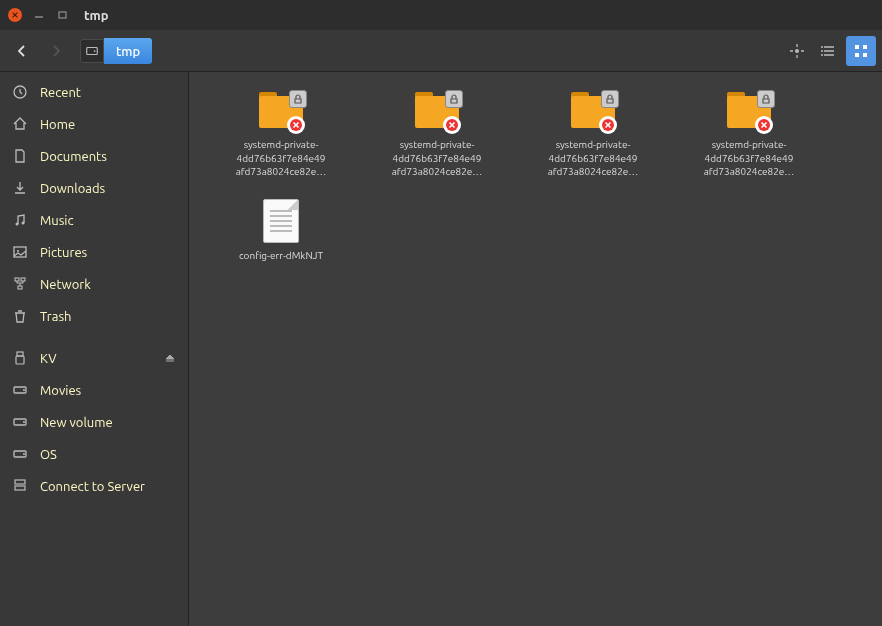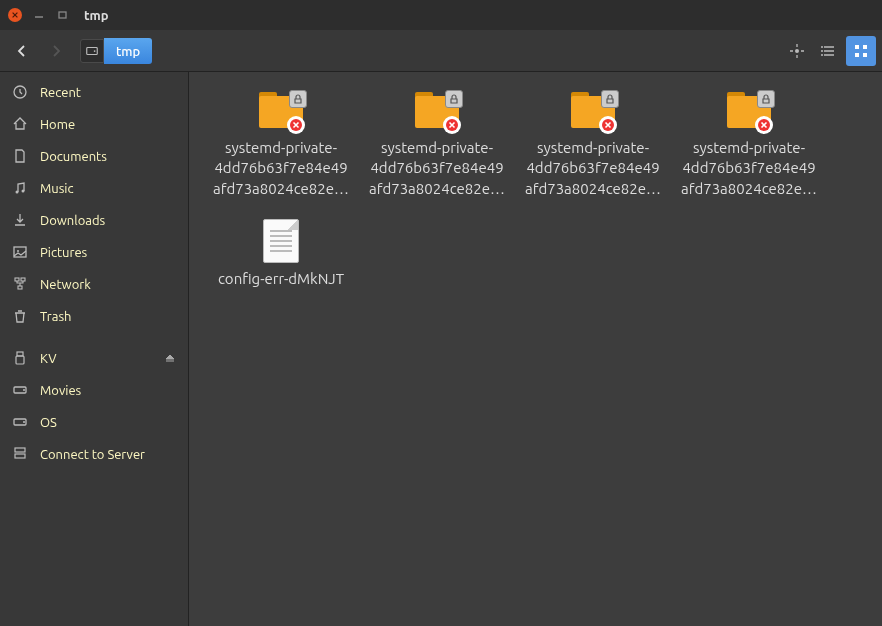--- a/index.html
+++ b/index.html
@@ -24,21 +24,21 @@
 
 .main { display:flex; height: calc(626px - 72px); }
 .sidebar { width: 189px; background:#383838; border-right:1px solid #222; overflow-y:auto; padding-top:4px;}
 .side-item { height:32px; display:flex; align-items:center; padding: 0 12px; gap: 12px; font-size:13px; color:#fef9c3; cursor:default;}
 .side-item .icn{width:16px;height:16px;display:flex;align-items:center;justify-content:center;color:#bbb;}
 .side-item.sep { height:10px; }
 .side-item .eject { margin-left:auto; color:#aaa;}
 
 .content { flex:1; background:#3d3d3d; padding:14px; }
 .grid { display:flex; flex-wrap:wrap; gap: 0; }
-.item { width:156px; display:flex; flex-direction:column; align-items:center; text-align:center; font-size:15px; color:#ddd; padding:6px 4px 14px 4px;}
+.item { width:156px; display:flex; flex-direction:column; align-items:center; text-align:center; font-size:10px; color:#ddd; padding:6px 4px 14px 4px;}
 .item .label { margin-top:6px; line-height:1.35; word-break:break-word; max-width:148px;}
 .folder-icon { width:48px; height:40px; position:relative;}
 .folder-back { position:absolute; left:2px; top:4px; width:44px; height:32px; background:#f5a623; border-radius:2px;}
 .folder-tab { position:absolute; left:2px; top:0; width:18px; height:8px; background:#d48806; border-radius:2px 2px 0 0;}
 .folder-lock { position:absolute; right:-2px; top:-2px; width:18px;height:18px;background:#ccc;border:1px solid #888;border-radius:3px; display:flex;align-items:center;justify-content:center;}
 .folder-lock svg{width:10px;height:10px;}
 .folder-x { position:absolute; right:0; bottom:-2px; width:18px;height:18px;background:#fff;border-radius:50%;display:flex;align-items:center;justify-content:center;}
 .folder-x svg{width:14px;height:14px;}
 .file-icon{ width:36px;height:44px;background:#fafafa;border:1px solid #bbb;border-radius:2px;position:relative;}
 .file-icon::before{content:"";position:absolute;top:0;right:0;width:10px;height:10px;background:linear-gradient(135deg,#fafafa 50%, #ccc 50%);}
@@ -137,34 +137,34 @@
       <span class="icn">
           <svg viewBox="0 0 16 16" width="16" height="16">
             <path d="M4 2h6l2 2v10H4z" fill="none" stroke="#bbb" stroke-width="1.3"></path>
           </svg>
         </span>
       <span>Documents</span>
     </div>
     <div class="side-item">
       <span class="icn">
           <svg viewBox="0 0 16 16" width="16" height="16">
+            <path d="M8 2v8M5 7l3 3 3-3M3 13h10" fill="none" stroke="#bbb" stroke-width="1.3"></path>
+          </svg>
+        </span>
+      <span>Downloads</span>
+    </div>
+    <div class="side-item">
+      <span class="icn">
+          <svg viewBox="0 0 16 16" width="16" height="16">
             <path d="M6 12V4l6-1v8" fill="none" stroke="#bbb" stroke-width="1.3"></path>
             <circle cx="5" cy="12" r="1.5" fill="#bbb"></circle>
             <circle cx="11" cy="11" r="1.5" fill="#bbb"></circle>
           </svg>
         </span>
       <span>Music</span>
-    </div>
-    <div class="side-item">
-      <span class="icn">
-          <svg viewBox="0 0 16 16" width="16" height="16">
-            <path d="M8 2v8M5 7l3 3 3-3M3 13h10" fill="none" stroke="#bbb" stroke-width="1.3"></path>
-          </svg>
-        </span>
-      <span>Downloads</span>
     </div>
     <div class="side-item">
       <span class="icn">
           <svg viewBox="0 0 16 16" width="16" height="16">
             <rect x="2" y="3" width="12" height="10" fill="none" stroke="#bbb" stroke-width="1.3"></rect>
             <circle cx="6" cy="7" r="1" fill="#bbb"></circle>
             <path d="M2 12l4-3 3 2 5-4" fill="none" stroke="#bbb" stroke-width="1.2"></path>
           </svg>
         </span>
       <span>Pictures</span>
@@ -204,20 +204,29 @@
         </span>
     </div>
     <div class="side-item">
       <span class="icn">
           <svg viewBox="0 0 16 16" width="16" height="16">
             <rect x="2" y="5" width="12" height="6" rx="1" fill="none" stroke="#bbb" stroke-width="1.3"></rect>
             <circle cx="12" cy="8" r="1" fill="#bbb"></circle>
           </svg>
         </span>
       <span>Movies</span>
+    </div>
+    <div class="side-item">
+      <span class="icn">
+          <svg viewBox="0 0 16 16" width="16" height="16">
+            <rect x="2" y="5" width="12" height="6" rx="1" fill="none" stroke="#bbb" stroke-width="1.3"></rect>
+            <circle cx="12" cy="8" r="1" fill="#bbb"></circle>
+          </svg>
+        </span>
+      <span>New volume</span>
     </div>
     <div class="side-item">
       <span class="icn">
           <svg viewBox="0 0 16 16" width="16" height="16">
             <rect x="2" y="5" width="12" height="6" rx="1" fill="none" stroke="#bbb" stroke-width="1.3"></rect>
             <circle cx="12" cy="8" r="1" fill="#bbb"></circle>
           </svg>
         </span>
       <span>OS</span>
     </div>

